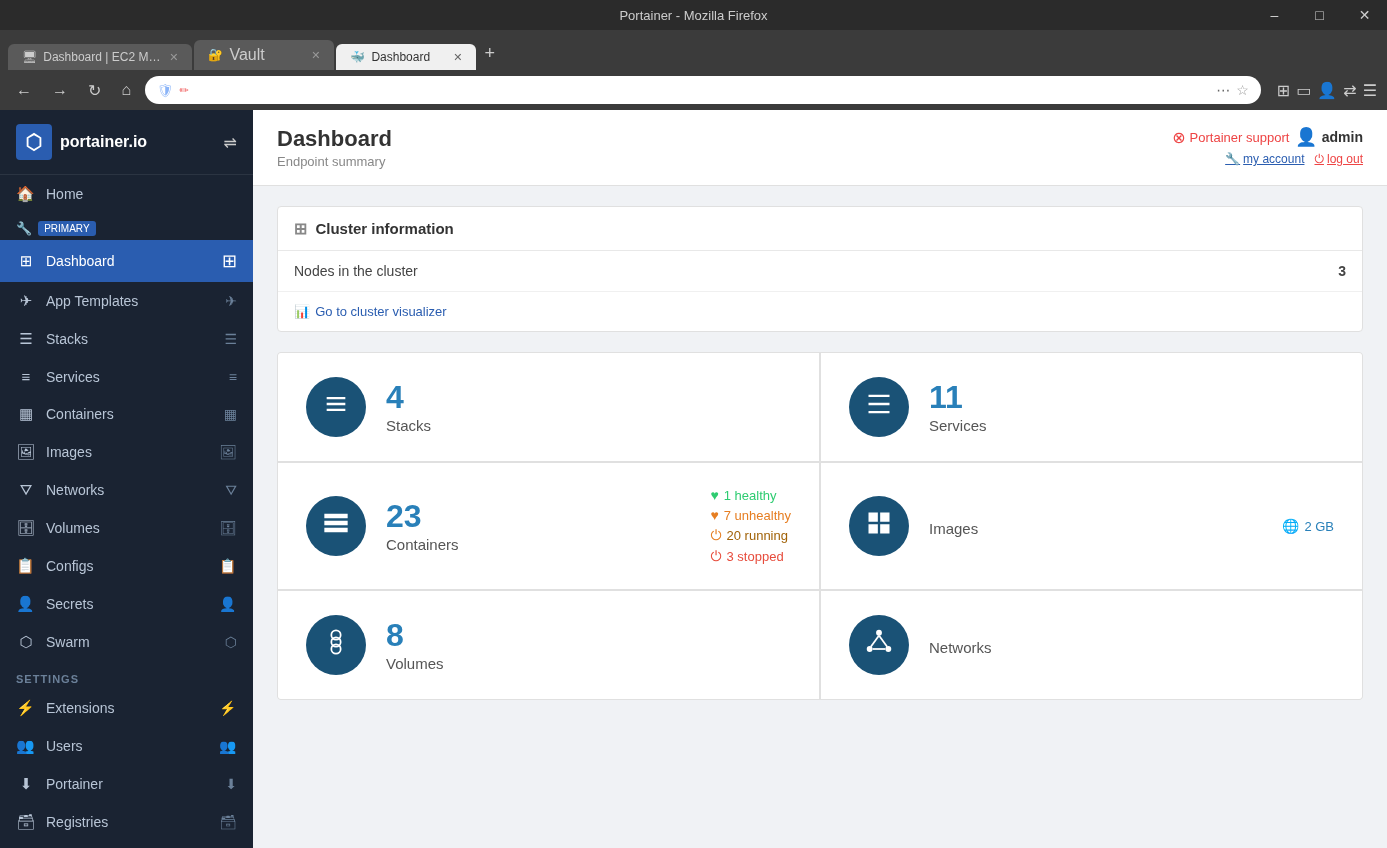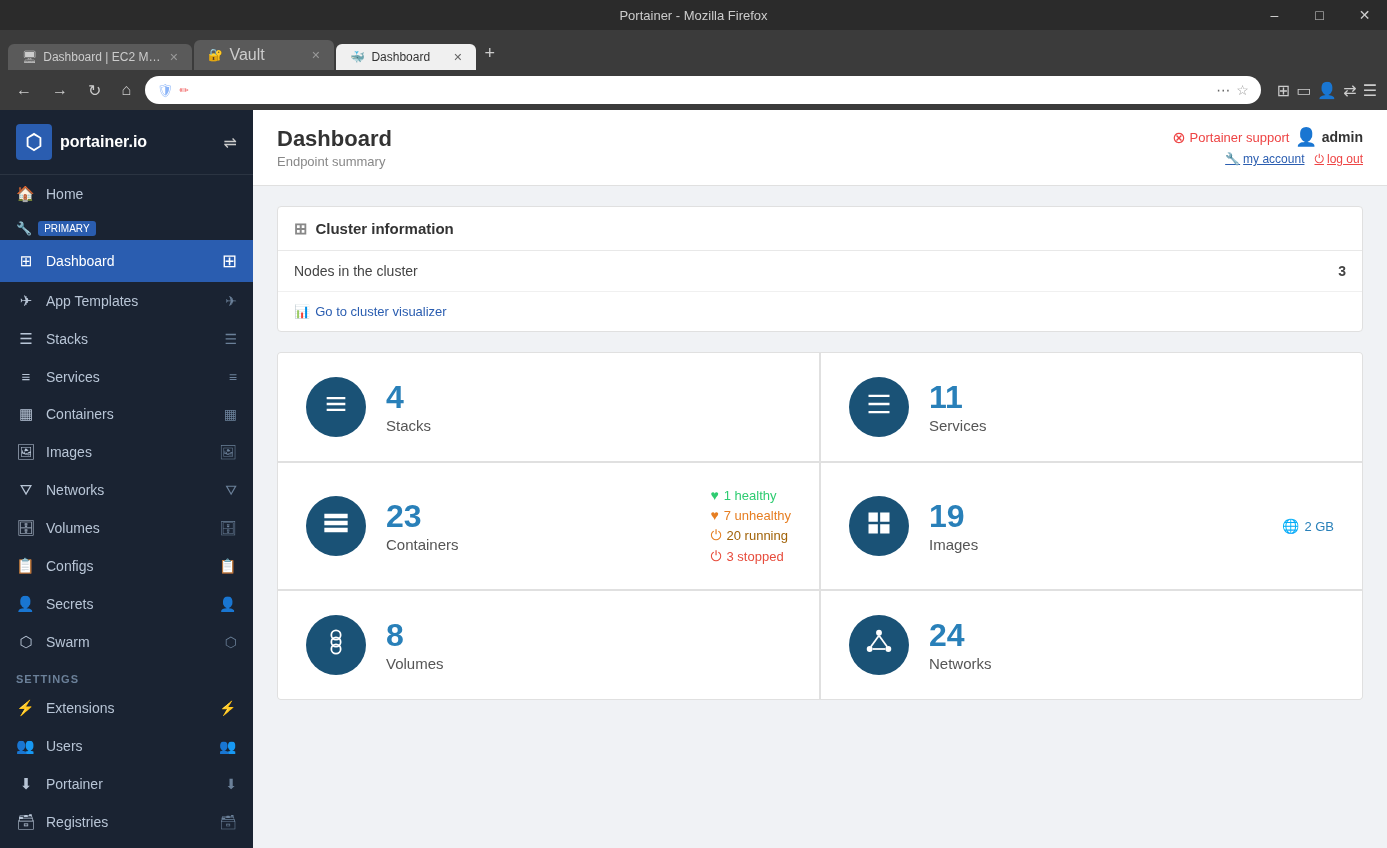--- a/index.html
+++ b/index.html
@@ -343,21 +343,20 @@
 
         <div class="dashboard-card">
           <div class="card-icon-circle">
             <span class="card-icon">
               <svg width="28" height="28" viewBox="0 0 24 24" fill="white">
                 <path d="M3 3h8v8H3zm0 10h8v8H3zm10-10h8v8h-8zm0 10h8v8h-8z"></path>
               </svg>
             </span>
           </div>
           <div class="card-info">
-            <div class="card-number">19</div>
             <div class="card-label">Images</div>
           </div>
           <div class="card-stats" style="margin-left:auto;">
             <div class="stat-item stat-size">
               <span style="color:#2980b9; font-size:14px;">🌐</span>
               <span style="color:#2980b9; font-size:13px;">2 GB</span>
             </div>
           </div>
         </div>
 
@@ -384,20 +383,19 @@
                 <circle cx="12" cy="4" r="2.5" fill="white"></circle>
                 <circle cx="4" cy="18" r="2.5" fill="white"></circle>
                 <circle cx="20" cy="18" r="2.5" fill="white"></circle>
                 <line x1="12" y1="6.5" x2="5" y2="16" stroke="white" stroke-width="1.5"></line>
                 <line x1="12" y1="6.5" x2="19" y2="16" stroke="white" stroke-width="1.5"></line>
                 <line x1="6.5" y1="18" x2="17.5" y2="18" stroke="white" stroke-width="1.5"></line>
               </svg>
             </span>
           </div>
           <div class="card-info">
-            <div class="card-number">24</div>
             <div class="card-label">Networks</div>
           </div>
         </div>
       </div>
     </div>
   </div>
 </div>
 
 </body></html>

